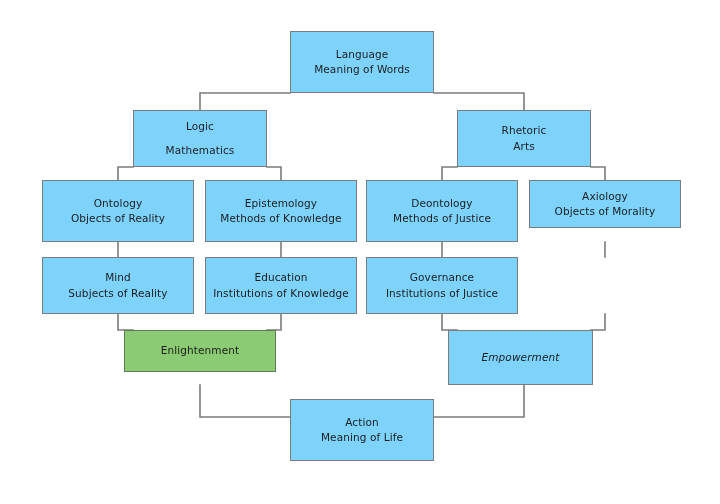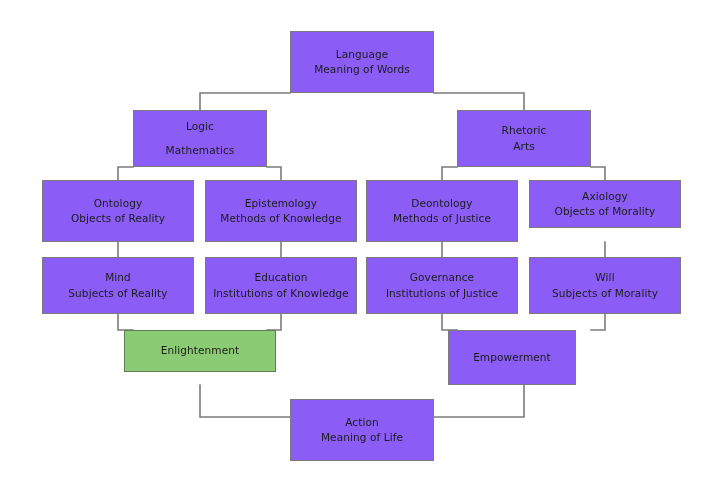--- a/index.html
+++ b/index.html
@@ -20,21 +20,21 @@
     left: 0;
     top: 0;
     width: 720px;
     height: 504px;
     pointer-events: none;
   }
   .node {
     position: absolute;
     box-sizing: border-box;
     border: 1.6px solid #7b7b7b;
-    background: #8b5cf6;
+    background: #7dd3fc;
     display: flex;
     flex-direction: column;
     align-items: center;
     justify-content: center;
     text-align: center;
     color: #1c1c1c;
     font-size: 10.5px;
     line-height: 1.45;
     letter-spacing: 0.1px;
   }
@@ -124,31 +124,27 @@
   <div class="node" style="left:205px; top:257px; width:152px; height:57px;">
     <span class="l1">Education</span>
     <span class="l2">Institutions of Knowledge</span>
   </div>
 
   <div class="node" style="left:366px; top:257px; width:152px; height:57px;">
     <span class="l1">Governance</span>
     <span class="l2">Institutions of Justice</span>
   </div>
 
-  <div class="node" style="left:529px; top:257px; width:152px; height:57px;">
-    <span class="l1">Will</span>
-    <span class="l2">Subjects of Morality</span>
-  </div>
 
   <div class="node highlight" style="left:124px; top:330px; width:152px; height:42px;">
     <span class="l1">Enlightenment</span>
 
   </div>
 
-  <div class="node" style="left:448px; top:330px; width:128px; height:55px;">
+  <div class="node" style="left:448px; top:330px; width:145px; height:55px;font-style:italic;">
     <span class="l1">Empowerment</span>
 
   </div>
 
   <div class="node" style="left:290px; top:399px; width:144px; height:62px;">
     <span class="l1">Action</span>
     <span class="l2">Meaning of Life</span>
   </div>
 
 </div>

